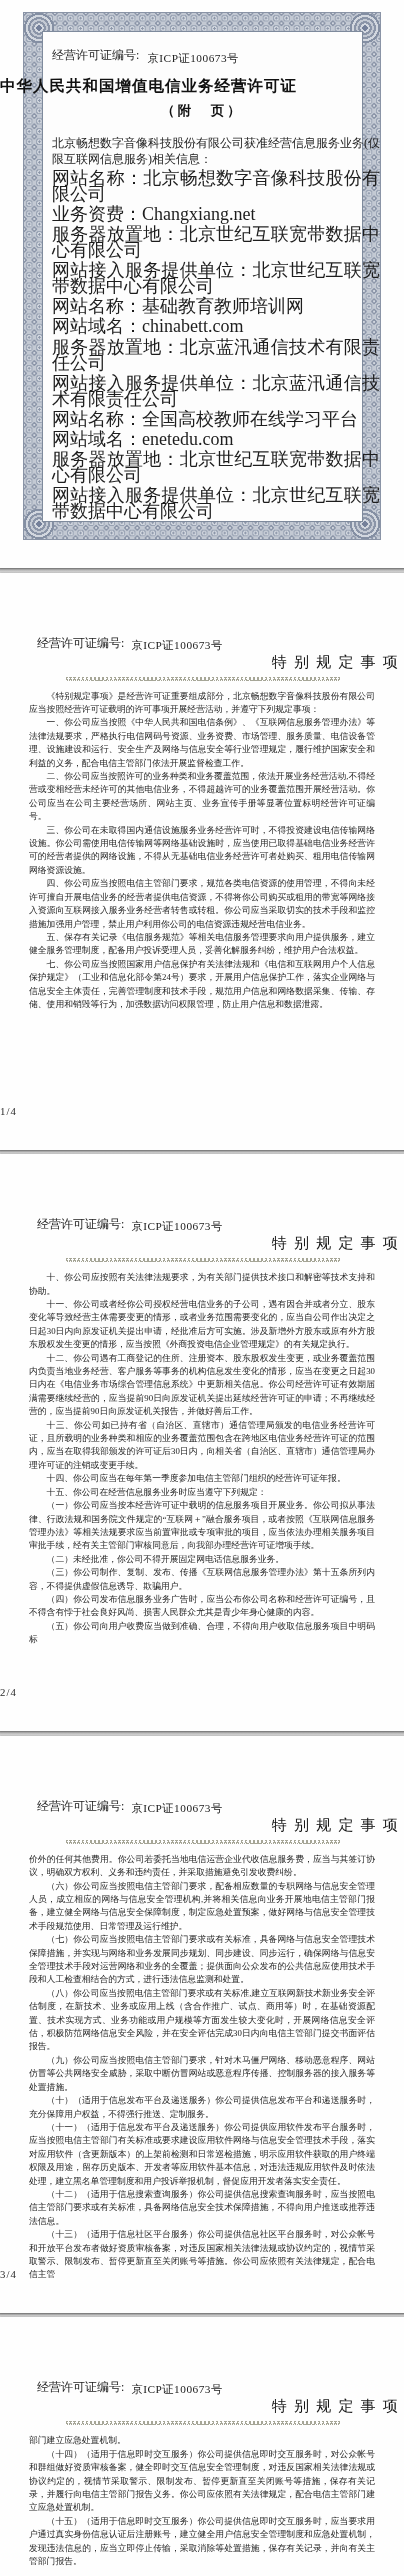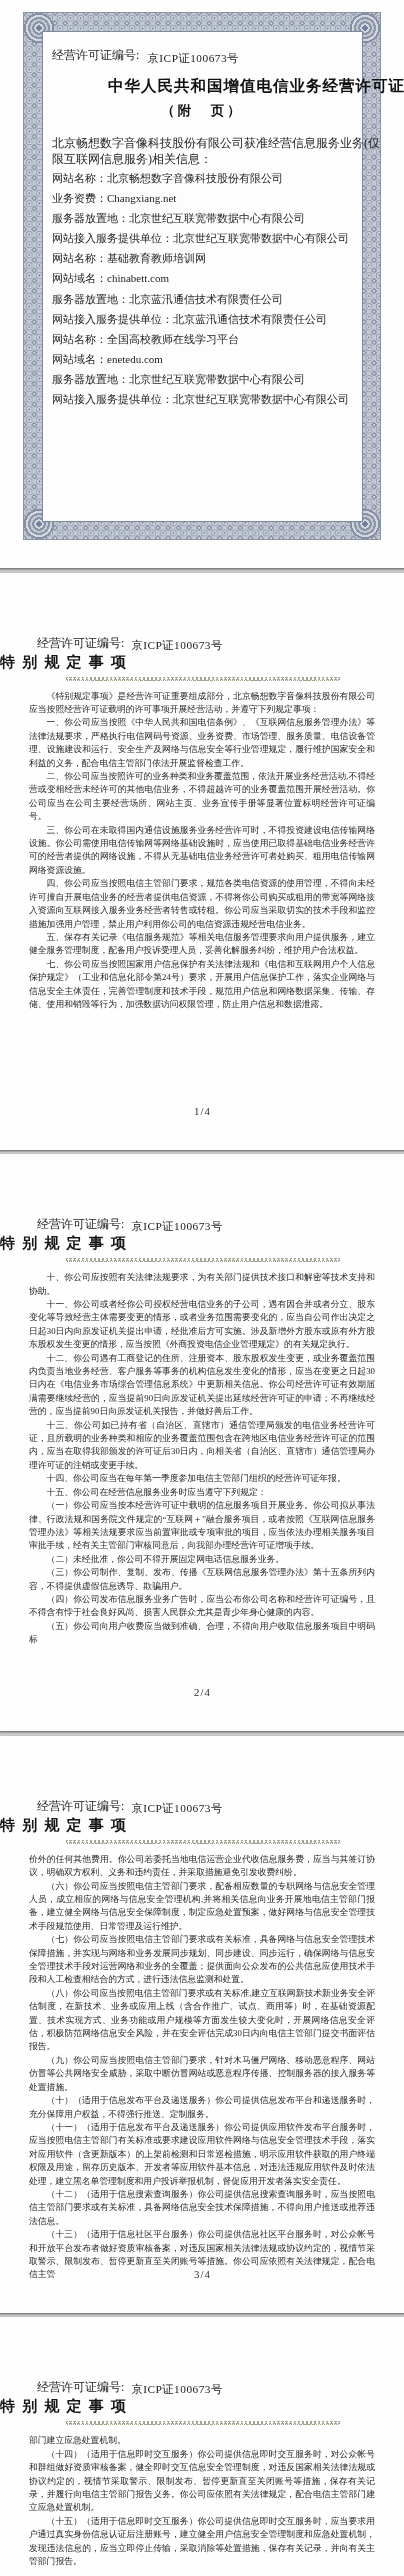--- a/index.html
+++ b/index.html
@@ -45,44 +45,44 @@
     position:absolute;width:32px;height:32px;
     background:radial-gradient(circle at 50% 50%,
       #74809a 0 2.6px,#d2d7df 2.6px 4.6px,#8b95a8 4.6px 6.7px,#c3c9d3 6.7px 8.8px,
       #8b95a8 8.8px 10.8px,#d2d7df 10.8px 13px,#848fa3 13px 15px,rgba(0,0,0,0) 15px);
   }
   .corner.tl{top:-1px;left:-1px;} .corner.tr{top:-1px;right:-1px;}
   .corner.bl{bottom:-1px;left:-1px;} .corner.br{bottom:-1px;right:-1px;}
 
   .p1-licrow{position:absolute;top:47px;left:52px;white-space:nowrap;font-size:12px;color:#1d1d1d;}
   .p1-licrow .licno{display:inline-block;margin-left:5.2px;transform:translateY(2.6px);font-size:11.3px;letter-spacing:0.5px;}
-  .p1-title{position:absolute;top:76px;left:0;width:100%;text-align:right;
+  .p1-title{position:absolute;top:76px;left:0;width:100%;text-align:left;
     font-size:15.5px;font-weight:bold;letter-spacing:1px;color:#111;}
   .p1-subtitle{position:absolute;top:102px;left:0;width:100%;text-align:center;
     font-size:13.4px;font-weight:bold;letter-spacing:3.1px;color:#111;}
   .p1-intro{position:absolute;top:135px;left:52px;width:328px;
     font-size:12px;line-height:16px;text-align:justify;color:#1d1d1d;}
   .p1-entries{position:absolute;top:170px;left:52px;width:328px;}
-  .p1-entries p{margin:0 0 4.1px;font-size:11px;line-height:16px;text-align:justify;color:#1d1d1d;}
+  .p1-entries p{margin:0 0 4.1px;font-size:18px;line-height:16px;text-align:justify;color:#1d1d1d;}
 
   
   .sp-licrow{position:absolute;top:62px;left:37px;white-space:nowrap;font-size:12px;color:#202020;}
   .sp-licrow .licno{display:inline-block;margin-left:4.1px;transform:translateY(2.1px);font-size:11.3px;letter-spacing:0.5px;}
-  .sp-title{position:absolute;top:80px;left:0;width:100%;text-align:left;
-    font-size:15px;font-weight:bold;letter-spacing:7.2px;color:#161616;}
+  .sp-title{position:absolute;top:80px;left:0;width:100%;text-align:right;
+    font-size:15px;font-weight:normal;letter-spacing:7.2px;color:#161616;}
   .zigzag{
     position:absolute;top:104px;left:66px;width:274px;height:4.1px;
     background:
       repeating-linear-gradient(62deg,rgba(0,0,0,0) 0 1px,#a6a697 1px 2.1px,rgba(0,0,0,0) 2.1px 3.6px),
       repeating-linear-gradient(-62deg,rgba(0,0,0,0) 0 1px,#a6a697 1px 2.1px,rgba(0,0,0,0) 2.1px 3.6px);
   }
   .sp-body{position:absolute;top:117px;left:29px;width:346px;color:#242424;}
   .sp-body p{margin:0;font-size:8.8px;line-height:13.4px;text-align:justify;text-indent:2em;}
   .sp-body p.cont{text-indent:0;}
-  .sp-pageno{position:absolute;top:532px;left:0;width:100%;text-align:center;
+  .sp-pageno{position:absolute;top:532px;left:0;width:100%;text-align:left;
     font-size:10.8px;letter-spacing:1px;color:#2a2a2a;}
 </style>
 </head>
 <body>
 
 <div class="viewer">
 
   <div class="page page-cert">
     <div class="cert-frame">
       <div class="corner tl"></div>

